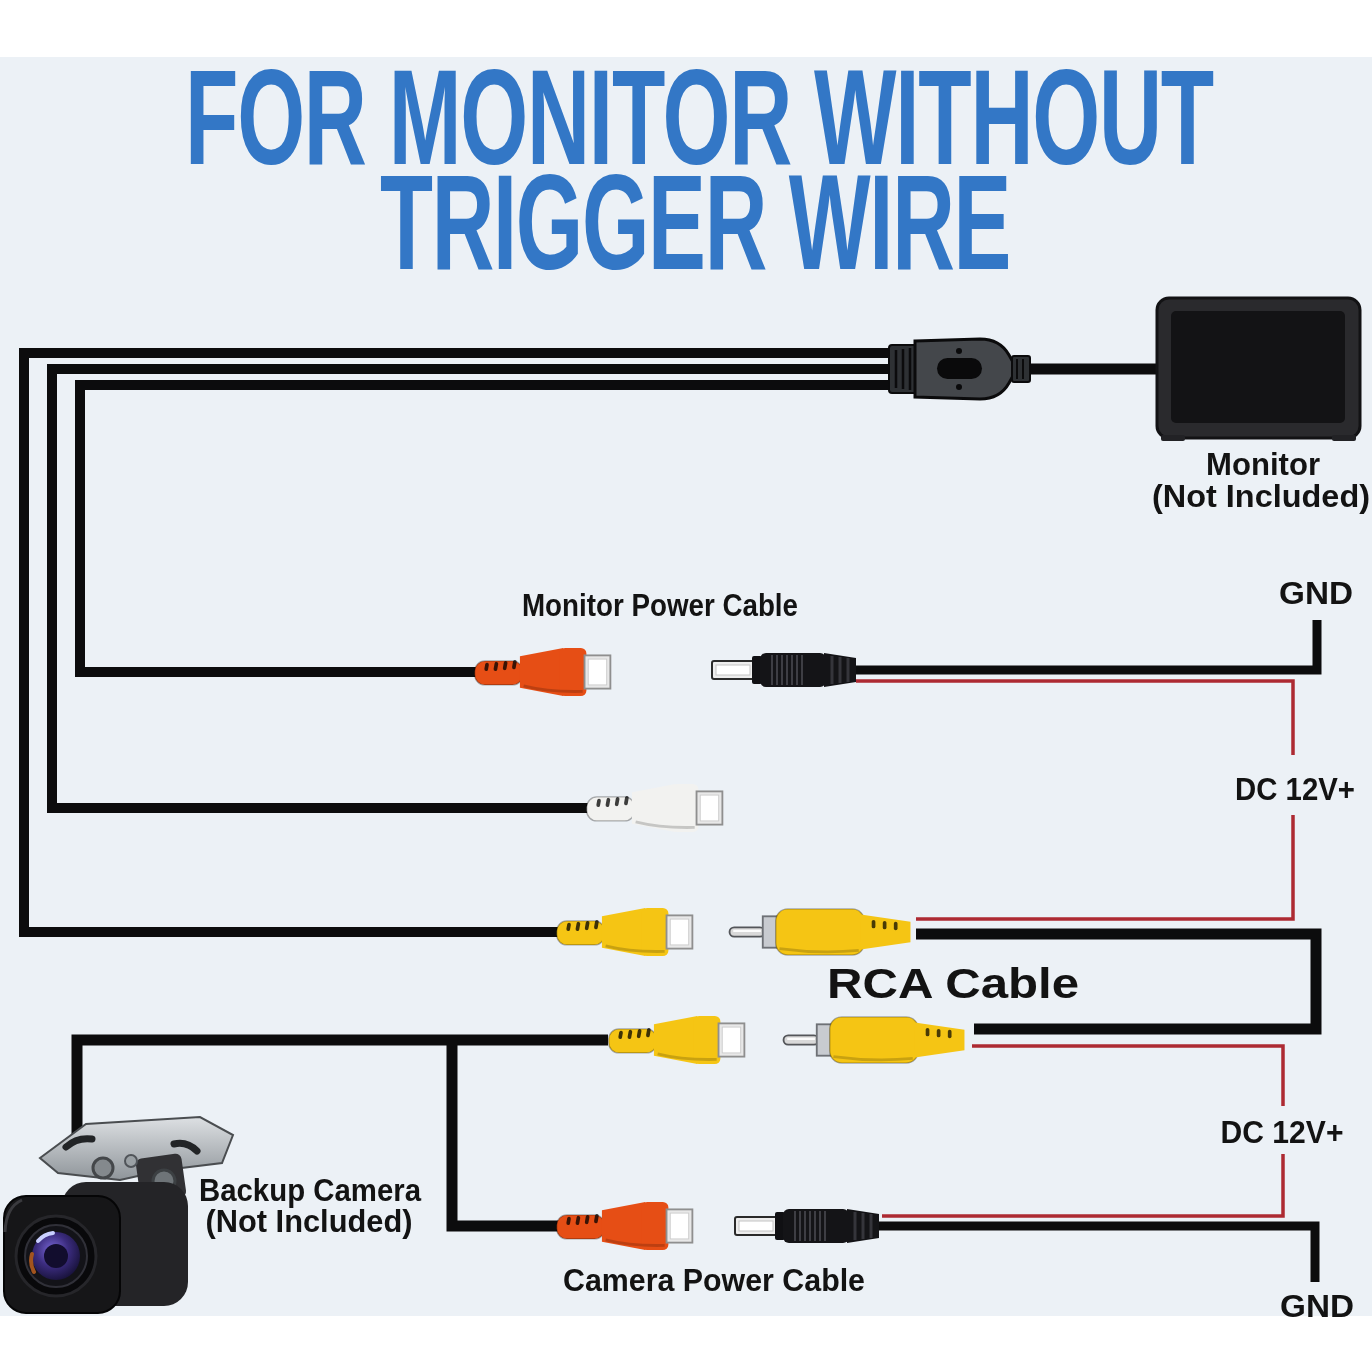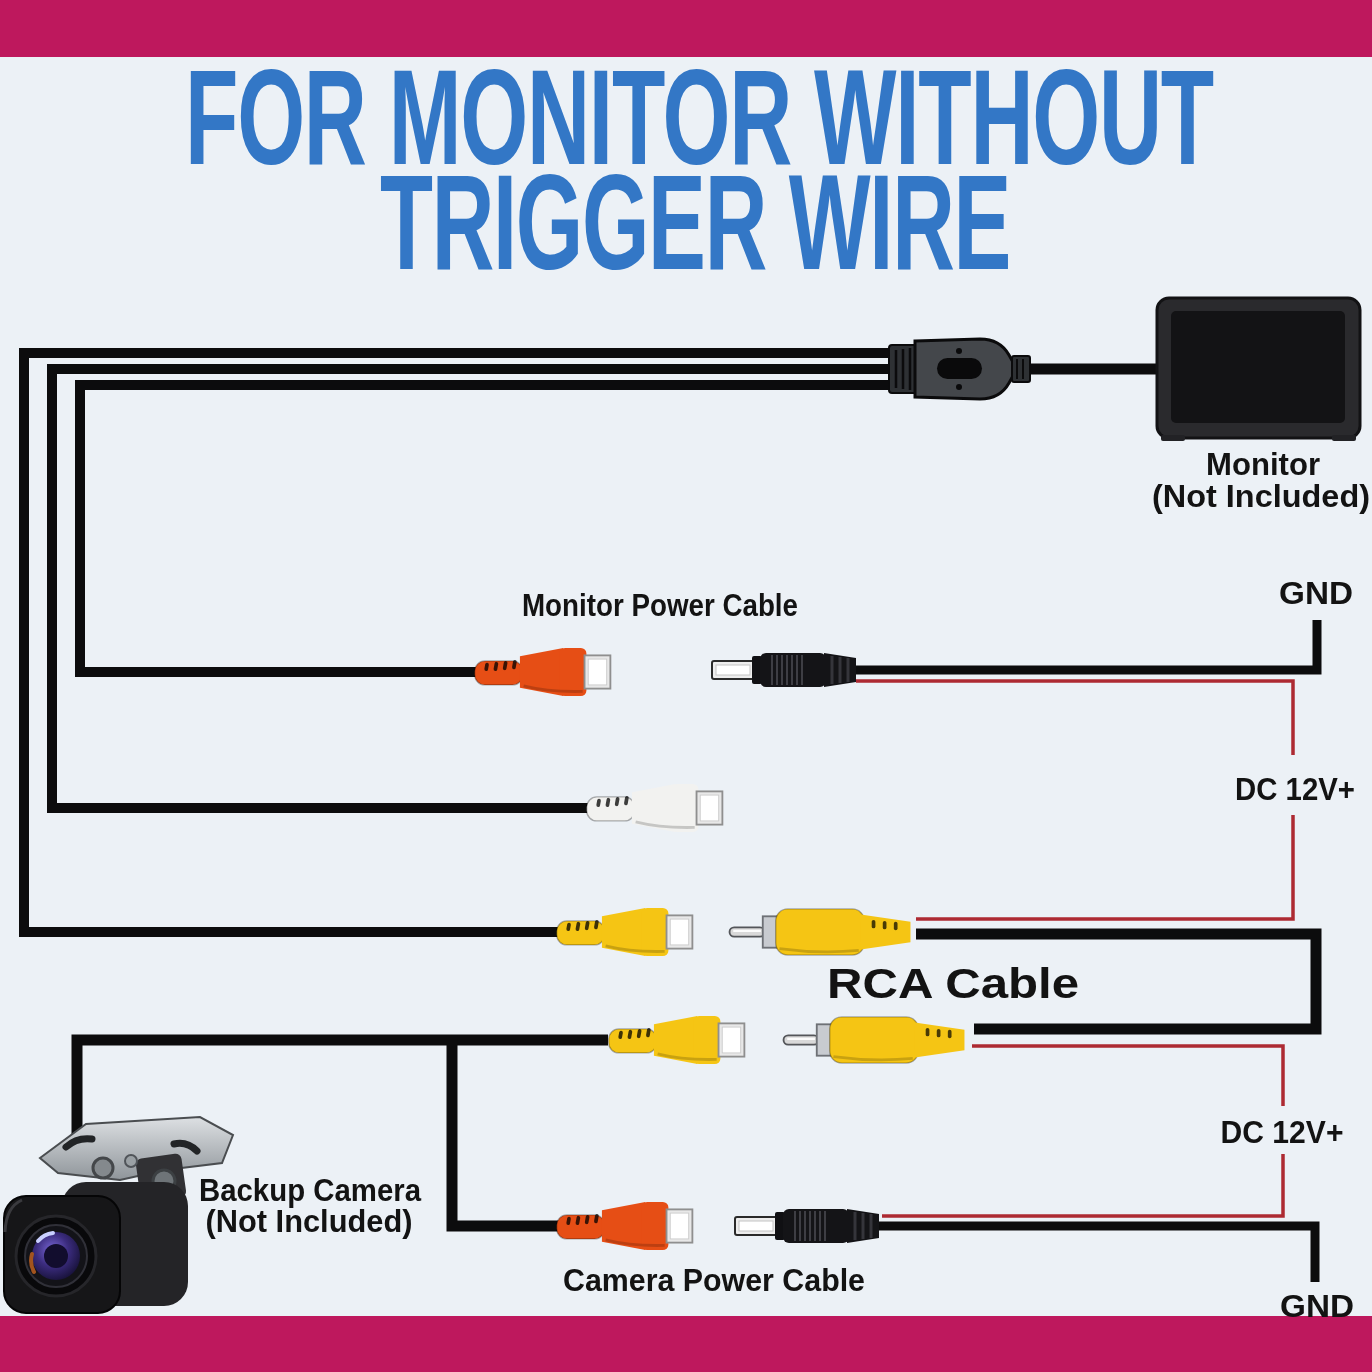--- a/index.html
+++ b/index.html
@@ -1,16 +1,16 @@
 <!DOCTYPE html>
 <html><head>
 <meta charset="utf-8">
 <style>
   html,body{margin:0;padding:0;background:#888;}
-  .page{position:relative;width:1372px;height:1372px;background:#be185d;overflow:hidden;margin:0 auto;}
+  .page{position:relative;width:1372px;height:1372px;background:#ffffff;overflow:hidden;margin:0 auto;}
   svg{position:absolute;left:0;top:0;}
   svg text{font-family:"Liberation Sans","DejaVu Sans",sans-serif;font-weight:bold;}
   .title-line{font-size:136px;letter-spacing:-2px;}
   .lbl{font-size:31px;}
   .lbl-lg{font-size:42px;}
   .wire{fill:none;stroke-linejoin:miter;stroke-linecap:butt;}
 </style>
 </head>
 <body>
 

